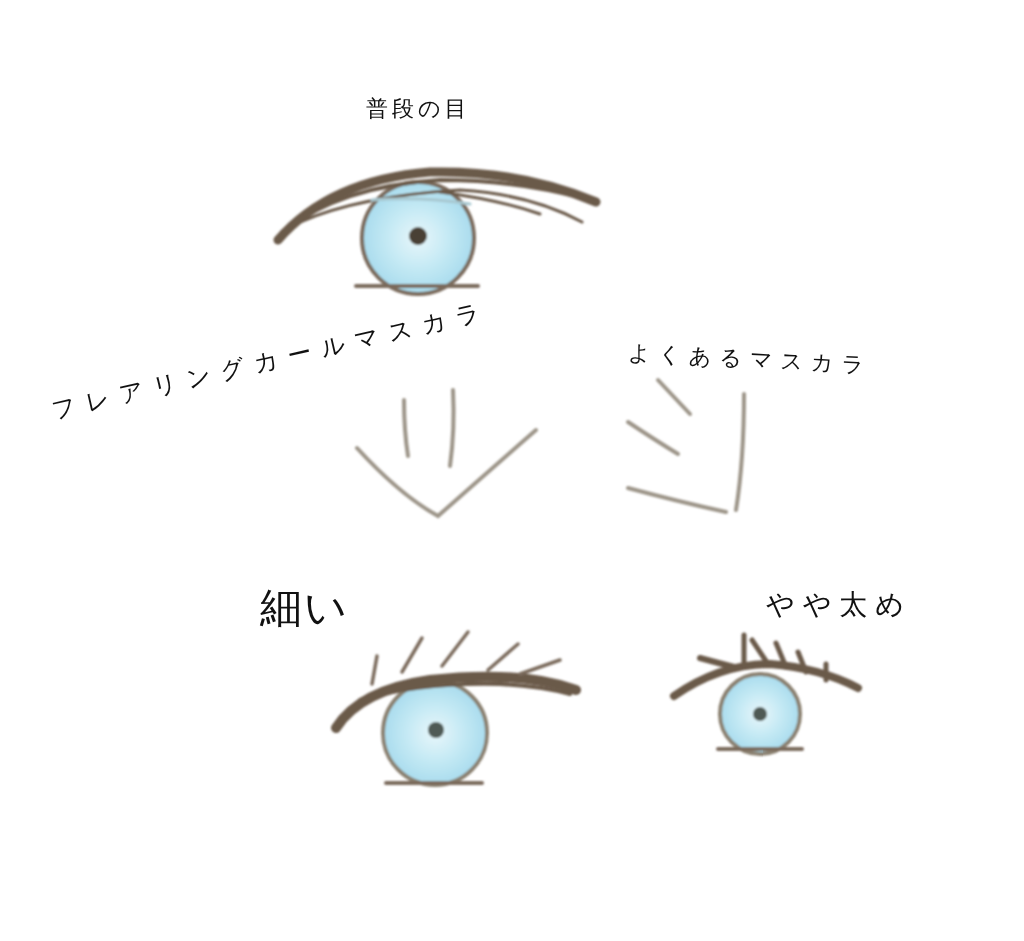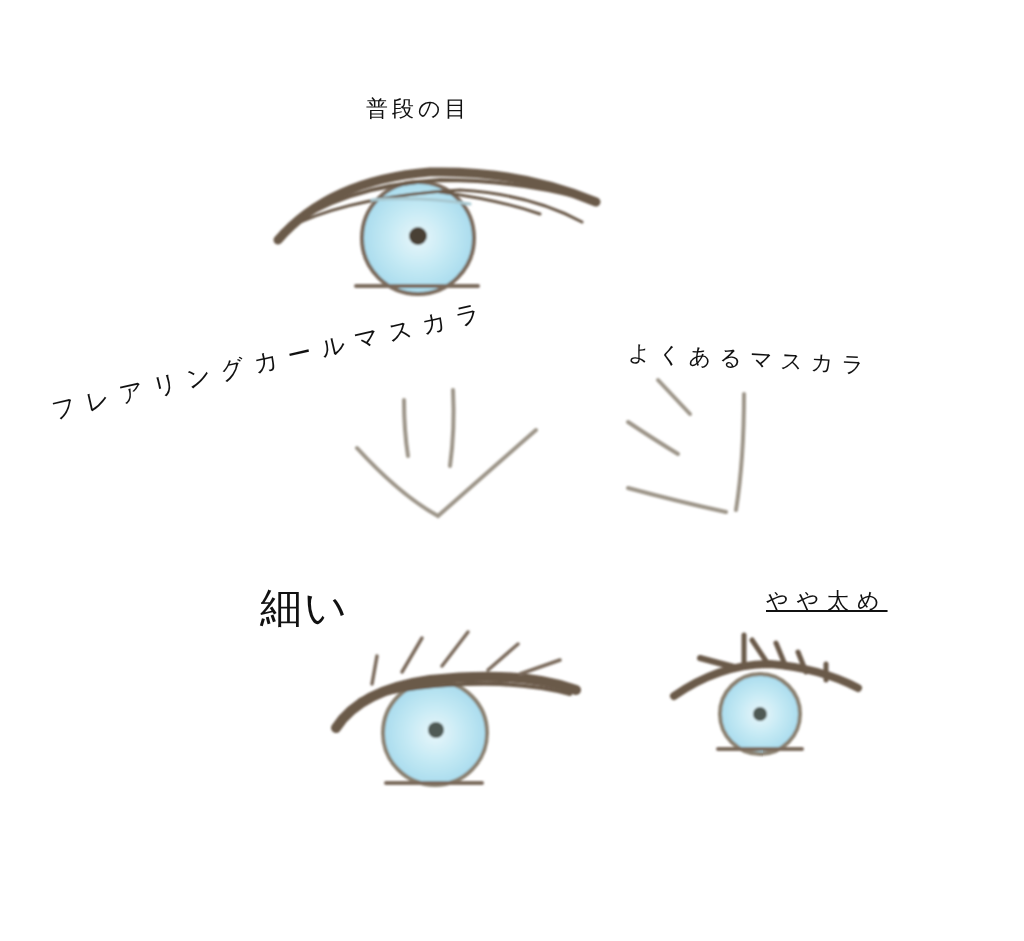--- a/index.html
+++ b/index.html
@@ -4,21 +4,21 @@
 <style>
   html, body { margin: 0; padding: 0; background: #ffffff; }
   body { width: 1024px; height: 941px; position: relative; overflow: hidden;
          font-family: "DejaVu Sans", sans-serif; }
   .canvas { position: absolute; left: 0; top: 0; width: 1020px; height: 941px; }
   .label { position: absolute; color: #111; white-space: nowrap; letter-spacing: 6px; }
   .lbl-normal { left: 366px; top: 94px; font-family: "DejaVu Serif", serif; font-size: 22px; letter-spacing: 4px; }
   .lbl-flaring { left: 52px; top: 395px; font-size: 24px; letter-spacing: 10px; transform-origin: left center; transform: rotate(-13deg); }
   .lbl-common { left: 628px; top: 338px; font-size: 22px; letter-spacing: 8px; transform: rotate(3deg); transform-origin: left center; }
   .lbl-thin { left: 240px; top: 580px; font-size: 42px; font-weight: normal; letter-spacing: 2px; margin-left: 20px; }
-  .lbl-thick { left: 766px; top: 586px; font-size: 22px; letter-spacing: 8px; text-decoration: underline; }
+  .lbl-thick { left: 766px; top: 586px; font-size: 28px; letter-spacing: 8px; }
   svg { position: absolute; left: 0; top: 0; }
 </style>
 </head>
 <body>
 
 <div class="canvas">
 
   <svg width="1024" height="941" viewBox="0 0 1024 941">
     <defs>
       <radialGradient id="iris" cx="50%" cy="50%" r="50%">

